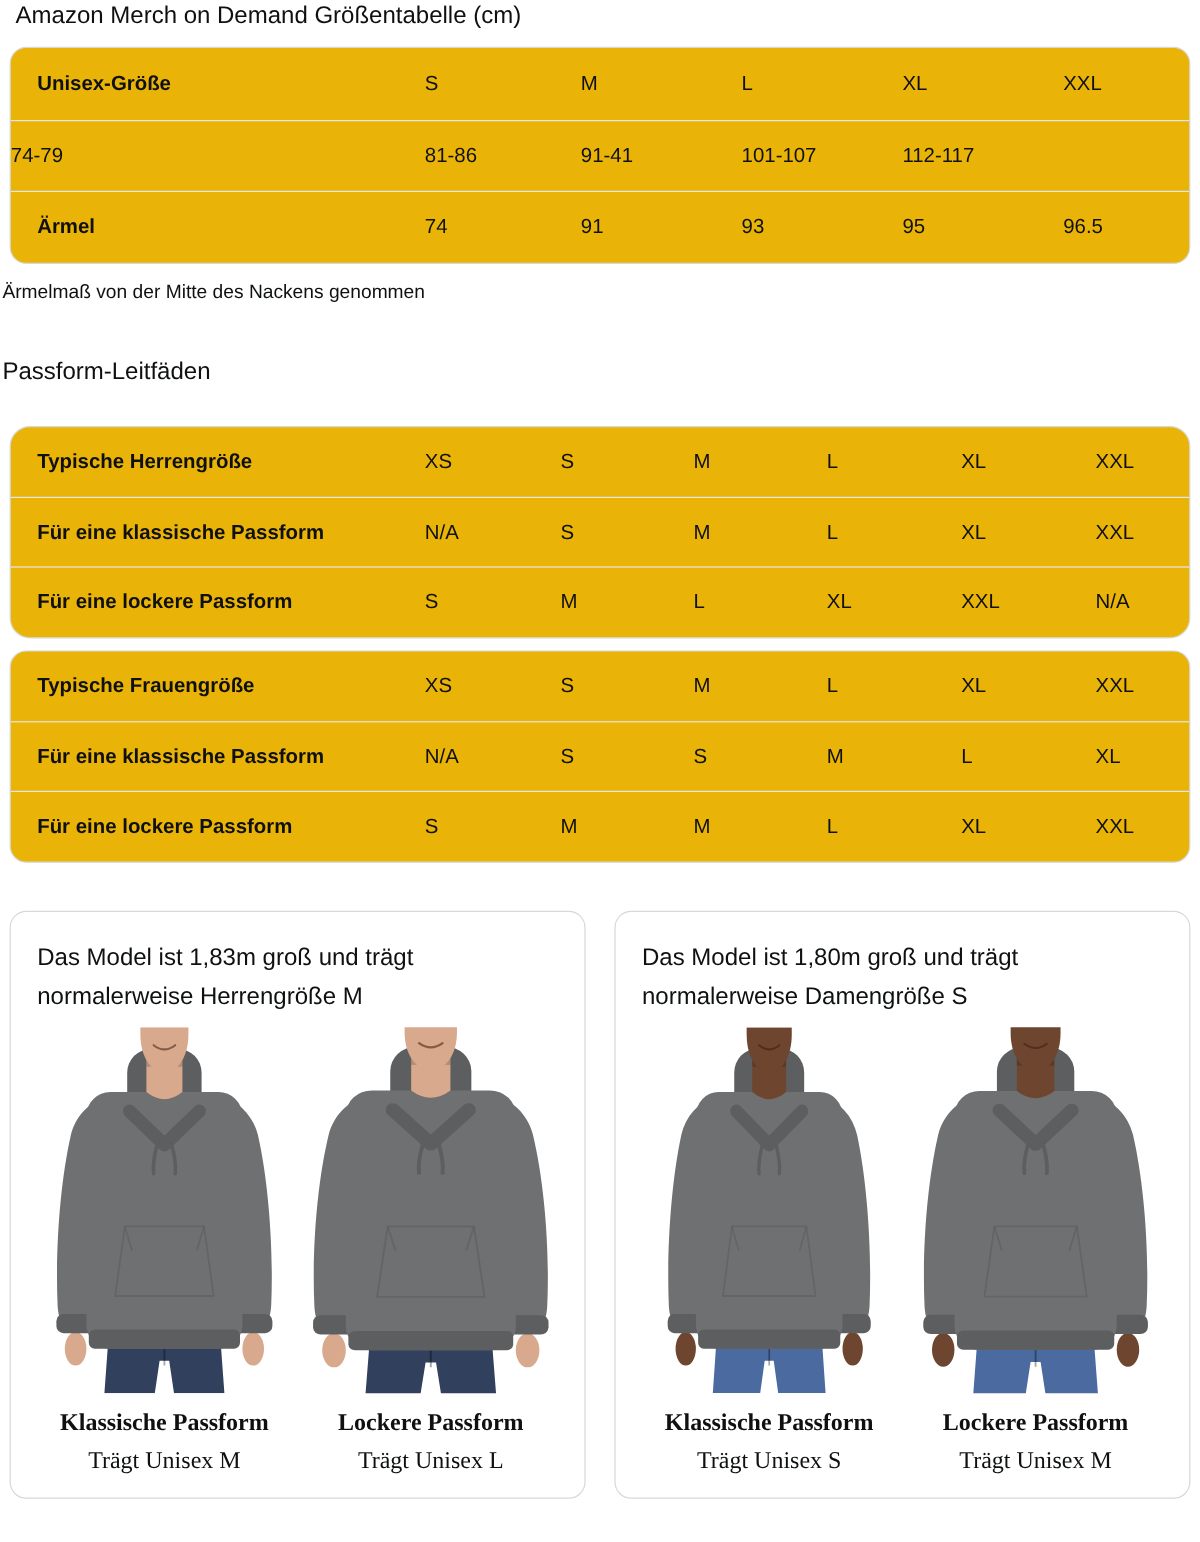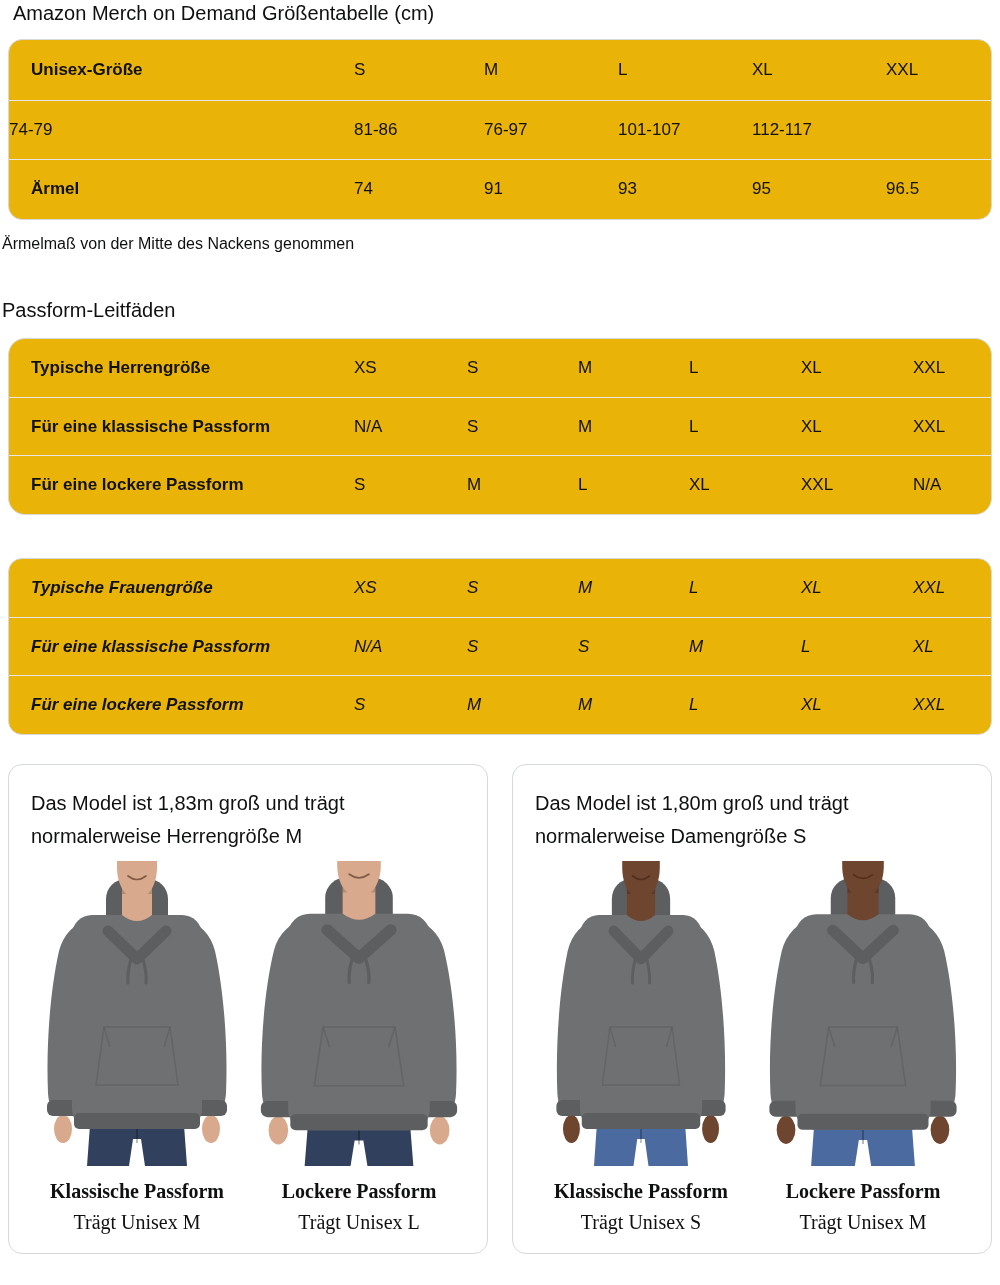--- a/index.html
+++ b/index.html
@@ -31,22 +31,22 @@
   }
 
   .card{
     margin:0 8px;
     border:1px solid var(--card-border);
     border-radius:14px;
     background:#eab308;
     overflow:hidden;
   }
   .table-card-1{margin-top:15px;}
-  .table-card-2{margin-top:16px;border-radius:17px;}
-  .table-card-3{margin-top:43px;font-style:italic;}
+  .table-card-2{margin-top:33px;border-radius:17px;}
+  .table-card-3{margin-top:10px;}
 
   .t-row{display:grid;align-items:center;}
   .t-row + .t-row{border-top:1px solid var(--row-divider);}
   .t1 .t-row{grid-template-columns:345px 130px 134px 134px 134px 1fr;height:59.5px;}
   .t2 .t-row{grid-template-columns:345px 113px 111px 111px 112px 112px 1fr;height:58.4px;}
   .t-label{
     padding-left:22px;
     font-weight:700;font-size:17px;
     white-space:nowrap;
   }
@@ -56,21 +56,21 @@
     margin:14px 0 0 2px;
     font-size:16px;line-height:20px;font-weight:400;
   }
   .section-title{
     margin:44px 0 0 2px;
     font-size:20px;line-height:24px;font-weight:400;
   }
 
   .model-cards{
     display:flex;gap:24px;
-    margin:29px 8px 0 8px;
+    margin:40px 8px 0 8px;
   }
   .model-card{
     flex:1 1 0;
     border:1px solid var(--card-border);
     border-radius:14px;
     background:#fff;
     padding:22px 22px 18px 22px;
     overflow:hidden;
   }
   .model-card-desc{
@@ -169,21 +169,21 @@
       <div class="t-label">Unisex-Größe</div>
       <div class="t-val">S</div>
       <div class="t-val">M</div>
       <div class="t-val">L</div>
       <div class="t-val">XL</div>
       <div class="t-val">XXL</div>
     </div>
     <div class="t-row">
       <div class="t-val">74-79</div>
       <div class="t-val">81-86</div>
-      <div class="t-val">76-97</div>
+      <div class="t-val">91-41</div>
       <div class="t-val">101-107</div>
       <div class="t-val">112-117</div>
     </div>
     <div class="t-row">
       <div class="t-label">Ärmel</div>
       <div class="t-val">74</div>
       <div class="t-val">91</div>
       <div class="t-val">93</div>
       <div class="t-val">95</div>
       <div class="t-val">96.5</div>

